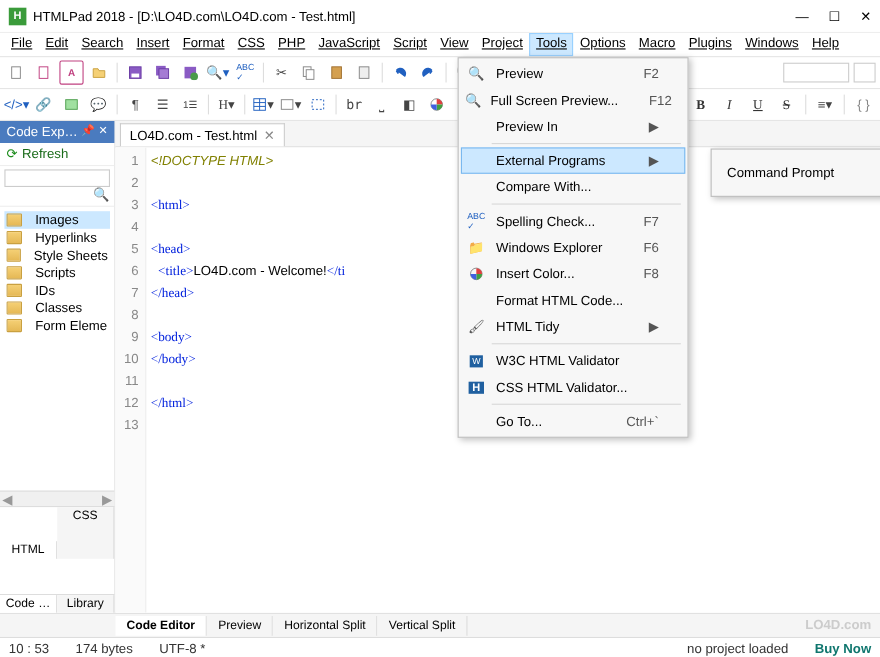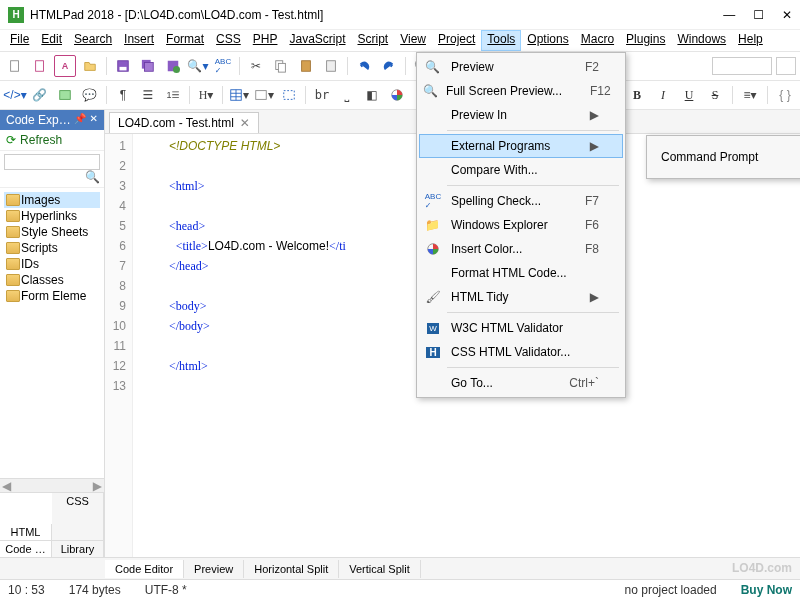--- a/index.html
+++ b/index.html
@@ -23,49 +23,49 @@
 
 .body { display: flex; height: calc(100% - 30px - 22px - 30px - 30px - 20px - 18px); position: relative; }
 
 .sidebar { width: 105px; border-right: 1px solid #ddd; display: flex; flex-direction: column; background: #fff; }
 .panel-title { background: #4a7bbf; color: #fff; padding: 3px 6px; display: flex; align-items: flex-start; justify-content: space-between; font-size: 11px; }
 .panel-title .pin { font-size: 10px; }
 .refresh-row { padding: 3px 6px; display: flex; align-items: center; gap: 4px; color: #1a6b1a; border-bottom: 1px solid #eee; }
 .search-row { padding: 3px 4px; border-bottom: 1px solid #eee; }
 .search-row input { width: 100%; border: 1px solid #ccc; padding: 1px 3px; font-size: 11px; }
 .tree { flex: 1; padding: 4px 4px; overflow: hidden; }
-.tree-item { display: flex; align-items: center; gap: 1px; padding: 1px 2px; white-space: nowrap; }
+.tree-item { display: flex; align-items: center; gap: 12px; padding: 1px 2px; white-space: nowrap; }
 .tree-item.sel { background: #cce8ff; }
 .folder-ico { width: 14px; height: 12px; background: linear-gradient(#f5d075,#e5b855); border: 1px solid #c9a040; border-radius: 1px; display: inline-block; }
 .sidebar-bot-tabs { display: flex; border-top: 1px solid #ddd; }
 .sidebar-bot-tabs .sbt { flex: 1; padding: 2px 4px; text-align: center; border-right: 1px solid #ddd; background: #f5f5f5; font-size: 11px; }
 .sidebar-bot-tabs .sbt.active { background: #fff; font-weight: 500; margin-top: 31px; }
-.sidebar-bot-tabs2 { display: flex; border-top: 1px solid #ddd; }
+.sidebar-bot-tabs2 { display: flex; border-top: 1px solid #ddd; margin-top: 32px; }
 .sidebar-bot-tabs2 .sbt { flex: 1; padding: 2px 4px; text-align: center; border-right: 1px solid #ddd; background: #f5f5f5; font-size: 11px; }
 .sidebar-bot-tabs2 .sbt.active { background: #fff; }
 
 .editor-area { flex: 1; display: flex; flex-direction: column; position: relative; }
 .doc-tabs { height: 24px; display: flex; align-items: flex-end; background: #f5f5f5; border-bottom: 1px solid #ddd; padding-left: 4px; }
 .doc-tab { background: #fff; border: 1px solid #ccc; border-bottom: none; padding: 3px 8px; display: flex; align-items: center; gap: 6px; font-size: 11px; }
 .doc-tab .x { color: #888; }
 
 .code { flex: 1; display: flex; font-family: Consolas, monospace; font-size: 14px; line-height: 20px; background: #fff; overflow: hidden; }
 .gutter { width: 28px; text-align: right; color: #888; padding-right: 6px; border-right: 1px solid #eee; background: #fafafa; padding-top: 2px; }
 .gutter div { height: 20px; }
-.codelines { flex: 1; padding-top: 2px; padding-left: 4px; position: relative; margin-left: 32px; }
+.codelines { flex: 1; padding-top: 2px; padding-left: 4px; position: relative; }
 .codelines .ln { height: 20px; white-space: pre; }
 .hl-line { background: #fffde0; }
 .tag { color: #0020dd; font-family: Liberation Serif, serif; }
 .doctype { color: #808000; font-style: italic; }
 .txt { color: #000; }
 .bracket-hl { background: #c0e0ff; }
 
 .bottom-tabs { height: 22px; display: flex; align-items: center; border-top: 1px solid #ddd; background: #f5f5f5; }
 .bottom-tabs .bt { padding: 3px 10px; border-right: 1px solid #ddd; background: #f5f5f5; font-size: 11px; }
-.bottom-tabs .bt.active { background: #fff; font-weight: 400; }
+.bottom-tabs .bt.active { background: #fff; font-weight: 700; }
 
 .statusbar { height: 20px; display: flex; align-items: center; border-top: 1px solid #ddd; padding: 0 8px; gap: 24px; font-size: 11px; color: #333; }
 .statusbar .spacer { flex: 1; }
 .statusbar .buy { color: #0f766e; font-weight: bold; }
 
 .watermark { position: absolute; right: 8px; bottom: 22px; color: #ccc; font-size: 12px; font-weight: bold; pointer-events: none; }
 
 
 .menu { position: absolute; background: #f7f7f7; border: 1px solid #bcbcbc; box-shadow: 2px 2px 6px rgba(0,0,0,0.25); z-index: 100; padding: 2px; }
 .menu .mrow { display: flex; align-items: center; height: 24px; padding: 0 24px 0 4px; gap: 8px; font-size: 12px; white-space: nowrap; }

